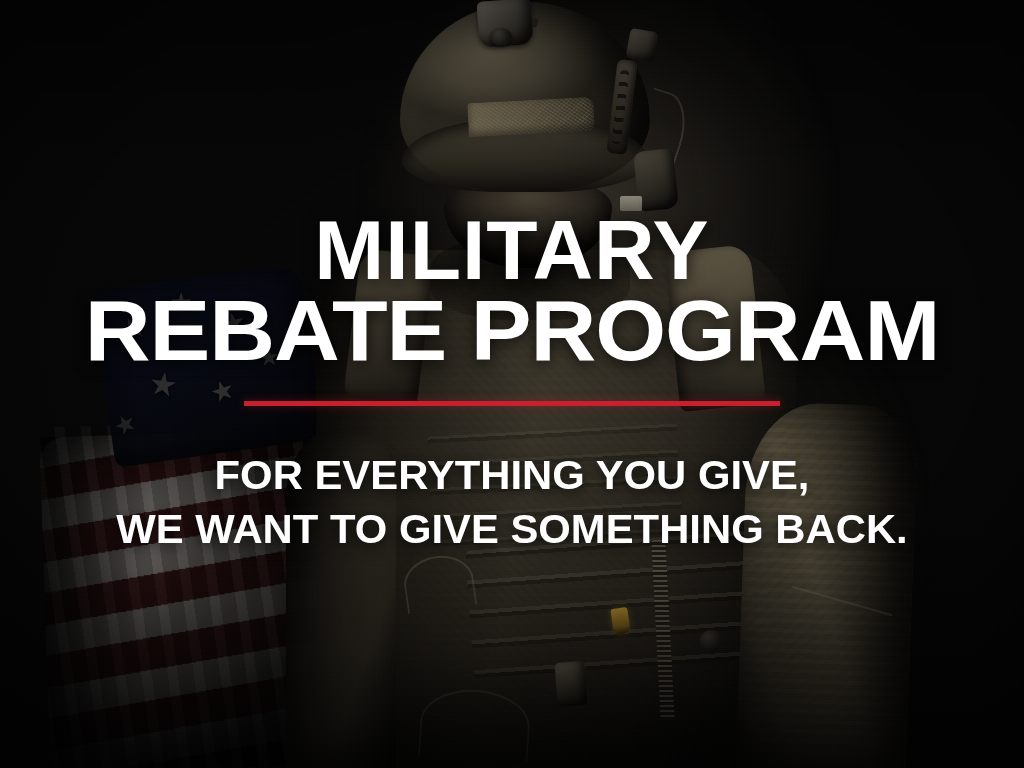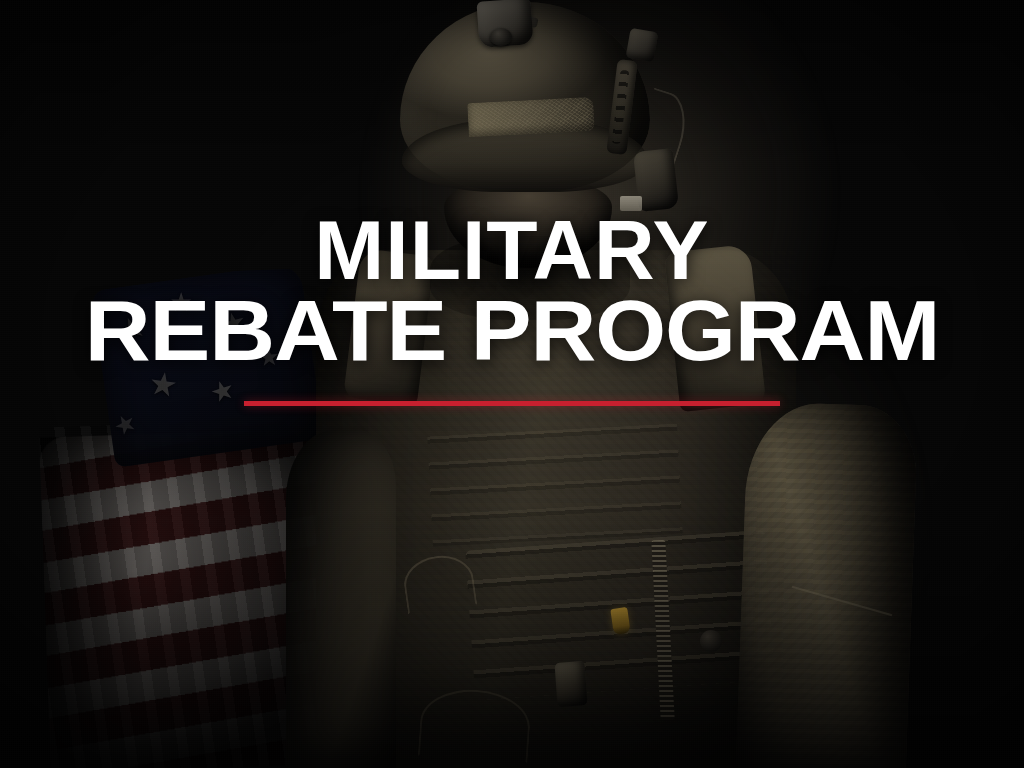--- a/index.html
+++ b/index.html
@@ -601,15 +601,19 @@
 
     <div class="headline-block">
       <h1 class="headline headline-1">MILITARY</h1>
       <h1 class="headline headline-2">REBATE PROGRAM</h1>
     </div>
 
     <div class="rule-wrap">
       <div class="rule"></div>
     </div>
 
+    <div class="subhead-block">
+      <p class="subhead">FOR EVERYTHING YOU GIVE,</p>
+      <p class="subhead">WE WANT TO GIVE SOMETHING BACK.</p>
+    </div>
 
   </div>
 </div>
 
 </body></html>

